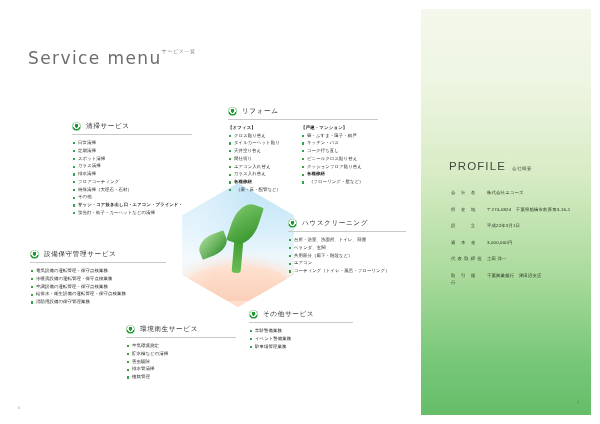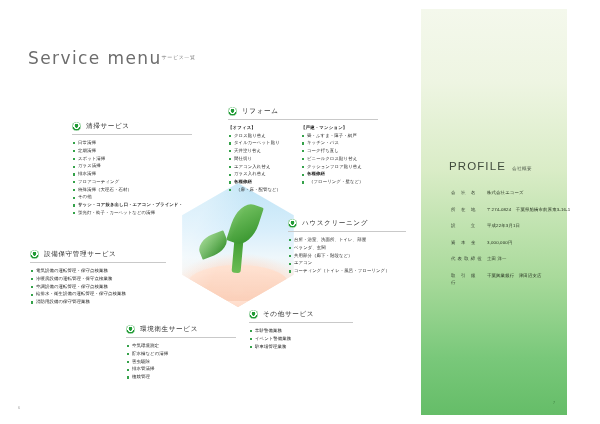--- a/index.html
+++ b/index.html
@@ -9,21 +9,21 @@
     font-family:"Liberation Sans","DejaVu Sans",sans-serif;
     overflow:hidden;
     position:relative;
   }
   .page{
     position:absolute;left:0;top:0;width:600px;height:424px;
     background:#ffffff;
   }
   
   .profile-panel{
-    position:absolute;left:421px;top:9px;width:146px;height:406px;
+    position:absolute;left:421px;top:9px;width:170px;height:406px;
     background:linear-gradient(to bottom,#f4f8ec 0%,#eef5e2 18%,#d9ecc6 40%,#a9da9b 66%,#79c87a 86%,#65bd68 100%);
   }
   .profile-head{
     position:absolute;left:28px;top:151px;
     display:flex;align-items:flex-end;gap:6px;
   }
   .profile-head .pf-title{
     font-size:11.5px;letter-spacing:1.1px;color:#3f4a3c;
     font-family:"Liberation Sans",sans-serif;font-weight:400;
   }
@@ -39,21 +39,21 @@
     line-height:7px;
   }
   .pf-value{
     font-size:4.4px;color:#24301f;line-height:7px;letter-spacing:.15px;
   }
   .pf-page-no{
     position:absolute;right:12px;bottom:10px;font-size:3.6px;color:#3c7a3f;
   }
 
   
-  .title-wrap{position:absolute;left:28px;top:48px;display:flex;align-items:center;}
+  .title-wrap{position:absolute;left:28px;top:48px;display:flex;align-items:flex-start;}
   .title-main{
     font-size:17px;color:#6d6d6d;letter-spacing:1.4px;font-weight:400;
     font-family:"DejaVu Sans",sans-serif;
   }
   .title-sub{font-size:5px;color:#7a7a7a;letter-spacing:.6px;padding-bottom:3px;}
 
   
   .block{position:absolute;}
   .block-head{display:flex;align-items:center;gap:5px;}
   .bullet-icon{

